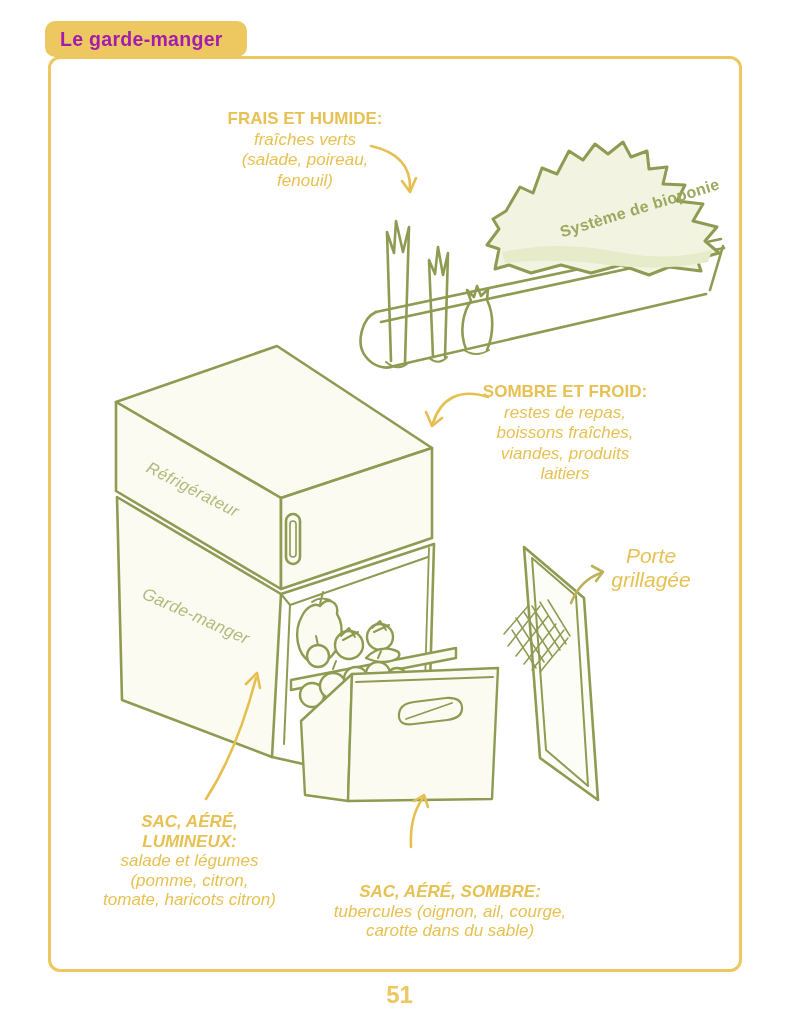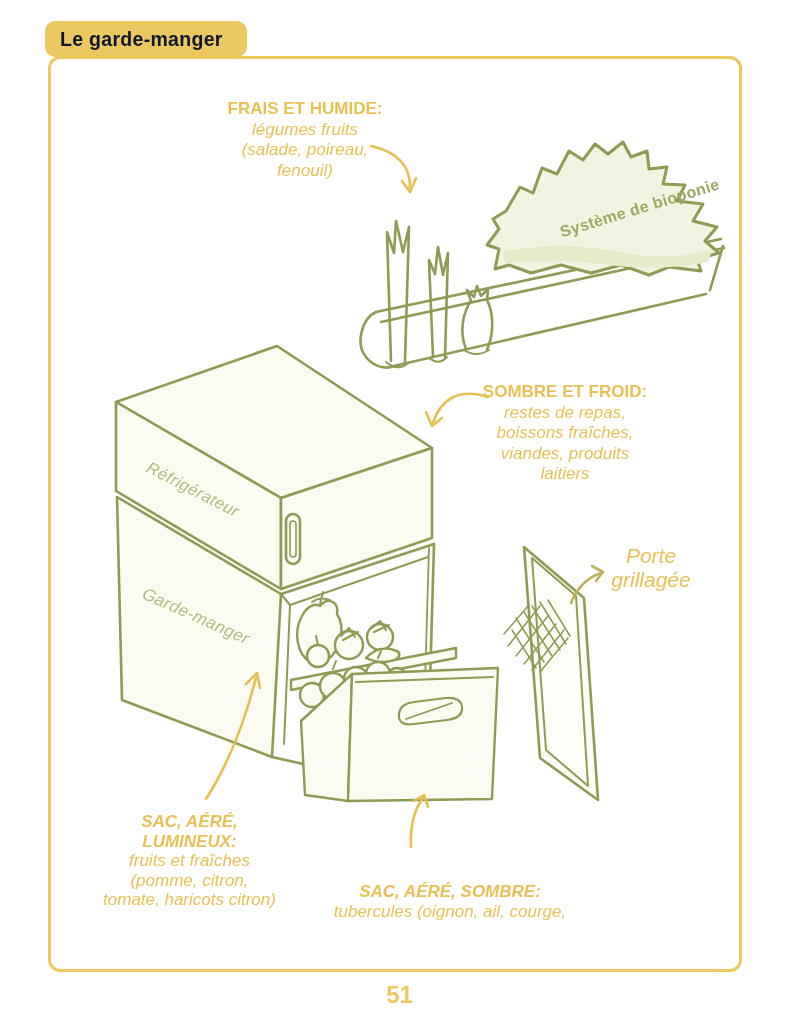--- a/index.html
+++ b/index.html
@@ -6,21 +6,21 @@
   body{
     width:795px;height:1024px;position:relative;background:#ffffff;
     font-family:"Liberation Sans",sans-serif;overflow:hidden;
   }
   .frame{
     position:absolute;left:48px;top:56px;width:694px;height:916px;
     border:3px solid #edc75f;border-radius:12px;box-sizing:border-box;
   }
   .badge{
     position:absolute;left:45px;top:21px;width:202px;height:36px;
-    background:#edc75f;border-radius:10px;color:#0f172a;
+    background:#edc75f;border-radius:10px;color:#a21caf;
     font-weight:bold;font-size:19.5px;line-height:36px;padding-left:15px;
     box-sizing:border-box;letter-spacing:.3px;
   }
   svg.illus{position:absolute;left:0;top:0;}
   .ann{
     position:absolute;text-align:center;color:#e7c153;
     font-size:17px;line-height:20.5px;
   }
   .ann .t{font-weight:bold;}
   .ann .t.it{font-style:italic;}
@@ -156,45 +156,46 @@
       <path d="M206,799 C226,768 243,728 256,678"></path>
       <path d="M246,684 L257,673 L260,688"></path>
     </g>
     <g stroke="#e5c050">
       <path d="M411,847 C410,827 414,810 423,798"></path>
       <path d="M414,801 L424,795 L428,807"></path>
     </g>
   </g>
 </svg>
 
-<div class="ann" style="left:205px;top:99px;width:200px;text-align:center;">
+<div class="ann" style="left:205px;top:109px;width:200px;text-align:center;">
   <div class="t">FRAIS ET HUMIDE:</div>
-  <div class="l">légumes fruits</div>
+  <div class="l">fraîches verts</div>
   <div class="l">(salade, poireau,</div>
   <div class="l">fenouil)</div>
 </div>
 
 <div class="ann" style="left:465px;top:382px;width:200px;">
   <div class="t">SOMBRE ET FROID:</div>
   <div class="l">restes de repas,</div>
   <div class="l">boissons fraîches,</div>
   <div class="l">viandes, produits</div>
   <div class="l">laitiers</div>
 </div>
 
 <div class="ann" style="left:92px;top:812px;width:195px;line-height:19.5px;">
   <div class="t it">SAC, AÉRÉ, LUMINEUX:</div>
-  <div class="l">fruits et fraîches</div>
+  <div class="l">salade et légumes</div>
   <div class="l">(pomme, citron,</div>
   <div class="l">tomate, haricots citron)</div>
 </div>
 
 <div class="ann" style="left:330px;top:869px;width:240px;line-height:19.5px;margin-top:13px;">
   <div class="t it">SAC, AÉRÉ, SOMBRE:</div>
   <div class="l">tubercules (oignon, ail, courge,</div>
+  <div class="l">carotte dans du sable)</div>
 </div>
 
 <div class="doorlab">Porte grillagée</div>
 
 <div class="olab" style="left:152px;top:458px;transform:rotate(27deg);">Réfrigérateur</div>
 <div class="olab" style="left:147px;top:584px;transform:rotate(24deg);font-size:17px;">Garde-manger</div>
 
 <div class="blab" style="left:558px;top:224px;transform:rotate(-17deg);">Système de bioponie</div>
 
 <div class="pagenum">51</div>

